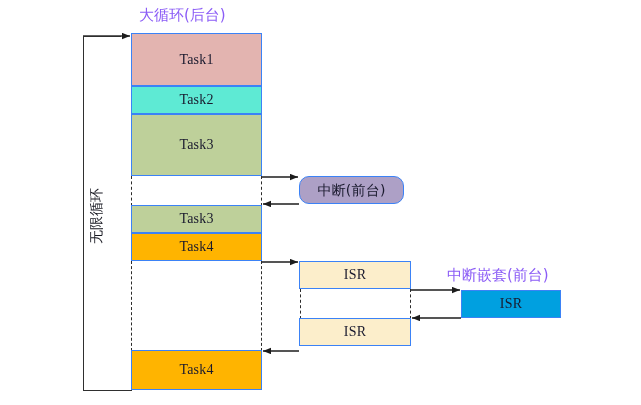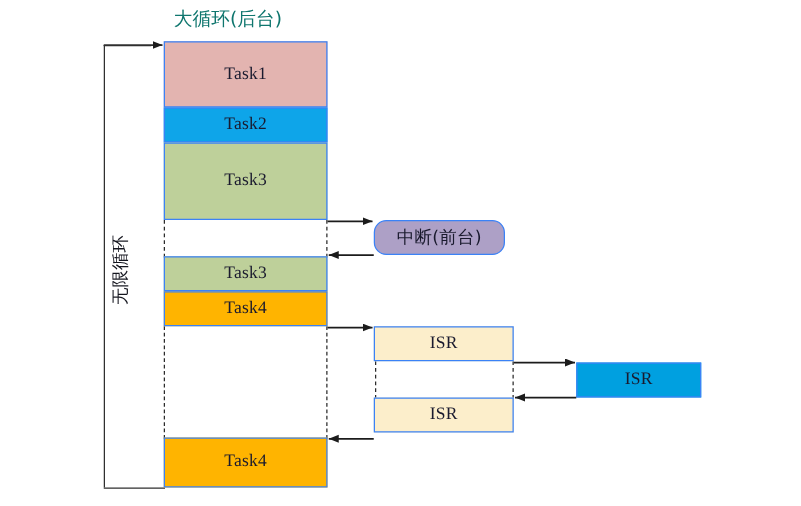--- a/index.html
+++ b/index.html
@@ -35,21 +35,21 @@
     letter-spacing: 0.2px;
     line-height: 1;
     white-space: nowrap;
   }
 
   .label {
     position: absolute;
     white-space: nowrap;
     font-size: 15px;
     line-height: 1;
-    color: #0f766e;
+    color: #8b5cf6;
   }
 
   .label-cn {
     font-family: "DejaVu Sans", "Liberation Sans", sans-serif;
     font-size: 15px;
   }
 
   .box-cn {
     font-family: "DejaVu Sans", "Liberation Sans", sans-serif;
     font-size: 14px;
@@ -118,34 +118,35 @@
   <div class="vdash" style="left:131px; top:176px; height:30px;"></div>
   <div class="vdash" style="left:261px; top:176px; height:30px;"></div>
   <div class="vdash" style="left:131px; top:261px; height:90px;"></div>
   <div class="vdash" style="left:261px; top:261px; height:90px;"></div>
 
   <div class="vdash" style="left:300px; top:289px; height:30px;"></div>
   <div class="vdash" style="left:410px; top:289px; height:30px;"></div>
 
   <div id="bg-tasks">
       <div class="box" style="left: 131px; top: 33px; width: 131px; height: 53px; background: rgb(227, 180, 176);">Task1</div>
-      <div class="box" style="left: 131px; top: 86px; width: 131px; height: 28px; background: #0ea5e9;">Task2</div>
+      <div class="box" style="left: 131px; top: 86px; width: 131px; height: 28px; background: #5eead4;">Task2</div>
       <div class="box" style="left: 131px; top: 114px; width: 131px; height: 62px; background: rgb(190, 208, 154);">Task3</div>
       <div class="box" style="left: 131px; top: 205px; width: 131px; height: 28px; background: rgb(190, 208, 154);">Task3</div>
       <div class="box" style="left: 131px; top: 233px; width: 131px; height: 28px; background: rgb(255, 180, 0);">Task4</div>
       <div class="box" style="left: 131px; top: 350px; width: 131px; height: 40px; background: rgb(255, 180, 0);">Task4</div>
     </div>
 
   <div id="int-blocks">
       <div class="box box-cn" style="left: 299px; top: 176px; width: 105px; height: 28px; background: rgb(173, 160, 198);">中断(前台)</div>
       <div class="box" style="left: 299px; top: 261px; width: 112px; height: 28px; background: rgb(252, 238, 203);">ISR</div>
       <div class="box" style="left: 299px; top: 318px; width: 112px; height: 28px; background: rgb(252, 238, 203);">ISR</div>
       <div class="box" style="left: 461px; top: 290px; width: 100px; height: 28px; background: rgb(0, 160, 224);">ISR</div>
     </div>
 
+  <div class="label label-cn" style="left:447px; top:268px;">中断嵌套(前台)</div>
 
   <svg class="overlay" viewBox="0 0 641 405">
     <defs>
       <marker id="ah" markerWidth="9" markerHeight="9" refX="8" refY="3.2" orient="auto" markerUnits="userSpaceOnUse">
         <path d="M0,0 L8,3.2 L0,6.4 z" fill="#1c1c1c"></path>
       </marker>
     </defs>
 
     <line x1="83" y1="36" x2="130" y2="36" stroke="#2f2f2f" stroke-width="1.4" marker-end="url(#ah)"></line>
 

